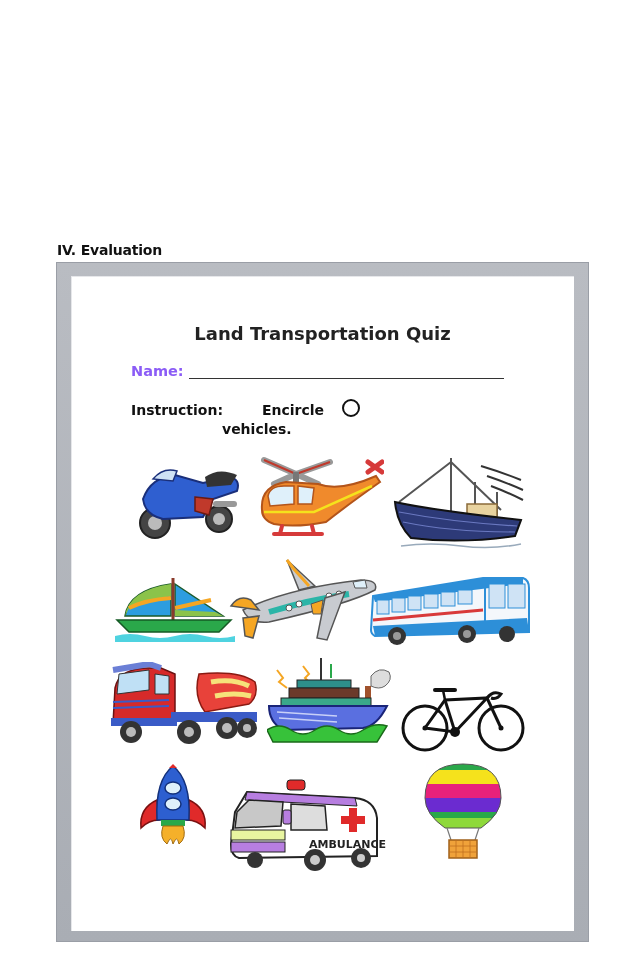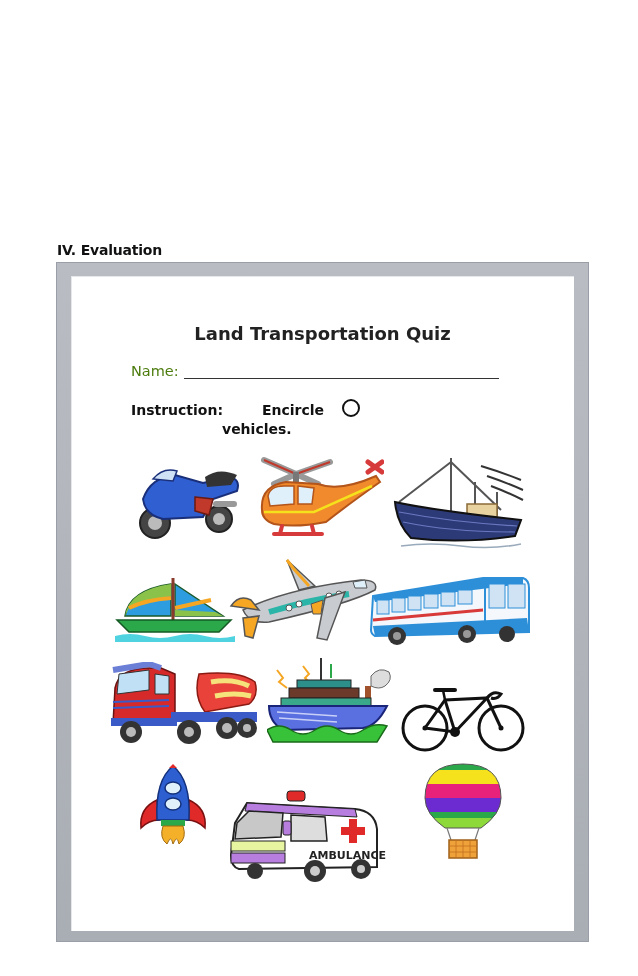--- a/index.html
+++ b/index.html
@@ -1,21 +1,21 @@
 <!DOCTYPE html>
 <html><head>
 <meta charset="utf-8">
 <style>
   html, body { margin:0; padding:0; background:#ffffff; }
   body { width:638px; height:976px; position:relative; overflow:hidden; font-family:"DejaVu Sans", sans-serif; }
   .section-heading { position:absolute; left:57px; top:242px; font-family:"DejaVu Sans", sans-serif; font-weight:bold; font-size:14px; color:#111; letter-spacing:-0.2px; }
   .frame { position:absolute; left:56px; top:262px; width:533px; height:680px; background:linear-gradient(#b9bcc2,#a9adb4); box-shadow: inset 0 0 0 1px #9a9ea6; }
   .page { position:absolute; left:71px; top:276px; width:503px; height:655px; background:#fff; box-shadow: inset 1px 1px 0 #e6e7ea; }
   .quiz-title { position:absolute; left:0; width:100%; top:47px; text-align:center; font-family:"DejaVu Sans", sans-serif; font-weight:bold; font-size:18px; color:#222; }
-  .name-row { position:absolute; left:60px; top:87px; font-weight:normal; font-size:14.5px; color:#4d7c0f; display:flex; align-items:center; }
+  .name-row { position:absolute; left:60px; top:87px; font-weight:bold; font-size:14.5px; color:#8b5cf6; display:flex; align-items:center; }
   .name-line { display:inline-block; width:315px; border-bottom:1.5px solid #333; margin-left:5px; height:14px; }
   .instr { position:absolute; left:60px; top:125px; font-weight:bold; font-size:14px; color:#111; line-height:19px; }
   .instr .l1 { display:flex; white-space:nowrap;gap:17px; }
   .circle-glyph { display:inline-block; width:18px; height:18px; border:2.6px solid #111; border-radius:50%; margin:0 9px 0 1px; box-sizing:border-box; position:relative; top:-2px; }
   .instr .l2 { padding-left:91px; }
   .pic { position:absolute; }
   .pic svg { display:block; width:100%; height:100%; }
 </style>
 </head>
 <body>
@@ -190,21 +190,21 @@
       <path d="M22 36 Q4 44 6 64 Q14 56 24 56 Z" fill="#e02a2a" stroke="#7a1010" stroke-width="1.5"></path>
       <path d="M54 36 Q72 44 70 64 Q62 56 52 56 Z" fill="#e02a2a" stroke="#7a1010" stroke-width="1.5"></path>
       <path d="M38 2 Q56 16 54 56 L22 56 Q20 16 38 2 Z" fill="#2d5fd0" stroke="#13307a" stroke-width="1.5"></path>
       <path d="M34 4 L42 4 L38 0 Z" fill="#e02a2a"></path>
       <ellipse cx="38" cy="24" rx="8" ry="6" fill="#dff0fa" stroke="#13307a" stroke-width="1.5"></ellipse>
       <ellipse cx="38" cy="40" rx="8" ry="6" fill="#dff0fa" stroke="#13307a" stroke-width="1.5"></ellipse>
       <rect x="26" y="56" width="24" height="6" fill="#2aa84a"></rect>
       <path d="M28 62 Q24 74 32 80 Q36 70 38 80 Q42 70 44 80 Q52 74 48 62 Z" fill="#f5b02a" stroke="#a06a10" stroke-width="1"></path>
     </svg>
   </div>
-  <div class="pic" style="left:154px;top:513px;width:162px;height:96px;">
+  <div class="pic" style="left:154px;top:502px;width:162px;height:96px;">
     <svg viewBox="0 0 162 96">
       <rect x="62" y="2" width="18" height="10" rx="3" fill="#e02a2a" stroke="#222"></rect>
       <path d="M10 34 L22 14 L130 20 Q150 22 152 40 L152 78 L14 80 Q6 78 6 66 Z" fill="#fff" stroke="#222" stroke-width="2"></path>
       <path d="M22 14 L130 20 L132 28 L20 22 Z" fill="#b77ee0" stroke="#222" stroke-width="1"></path>
       <path d="M12 34 L24 22 L58 24 L56 48 L10 50 Z" fill="#c8c8c8" stroke="#222" stroke-width="1.5"></path>
       <path d="M66 26 L100 28 L102 52 L66 52 Z" fill="#ddd" stroke="#222" stroke-width="1.5"></path>
       <rect x="58" y="32" width="8" height="14" rx="2" fill="#b77ee0" stroke="#222"></rect>
       <rect x="6" y="52" width="54" height="10" fill="#e8f5a0" stroke="#222"></rect>
       <rect x="6" y="64" width="54" height="10" fill="#b77ee0" stroke="#222"></rect>
       <path d="M124 30 L132 30 L132 38 L140 38 L140 46 L132 46 L132 54 L124 54 L124 46 L116 46 L116 38 L124 38 Z" fill="#e02a2a"></path>

